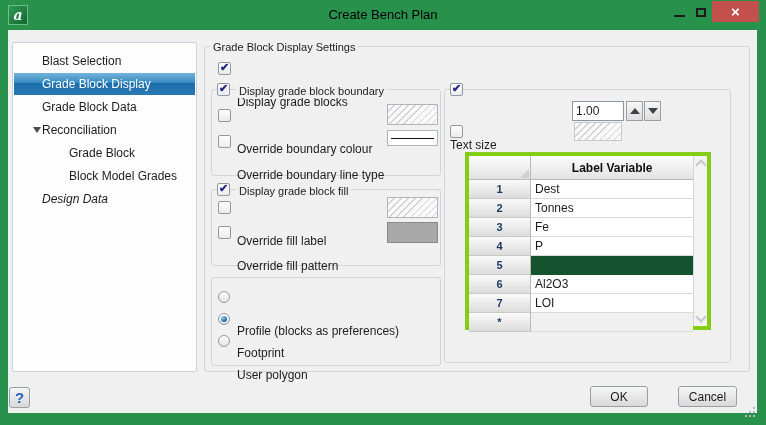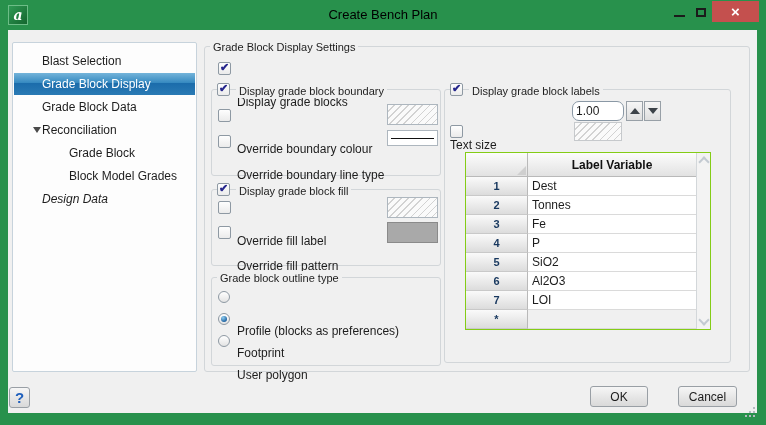--- a/index.html
+++ b/index.html
@@ -49,21 +49,21 @@
   .txt{box-sizing:border-box;border:1px solid #8a98a5;background:#fff;font-family:"Liberation Sans",sans-serif;
     font-size:12px;color:#1d1d1d;padding:0 3px;}
   .spin{background:linear-gradient(180deg,#f6f6f6,#dedede);border:1px solid #98a0a7;box-sizing:border-box;
     display:flex;align-items:center;justify-content:center;}
   .tri-up{width:0;height:0;border-left:5px solid transparent;border-right:5px solid transparent;border-bottom:6px solid #3c4248;}
   .tri-down{width:0;height:0;border-left:5px solid transparent;border-right:5px solid transparent;border-top:6px solid #3c4248;}
   .btn{background:linear-gradient(180deg,#f6f6f6,#e4e4e4 60%,#d9d9d9);border:1px solid #999fa5;border-radius:3px;
     box-sizing:border-box;font-size:12px;color:#1c1c1c;display:flex;align-items:center;justify-content:center;cursor:default;}
   .help-btn{font-size:15px;font-weight:bold;color:#1e5fbd;}
   
-  .gtable{left:465px;top:152px;width:246px;height:178px;border:1px solid #84cc16;background:#14532d;
+  .gtable{left:465px;top:152px;width:246px;height:178px;border:4px solid #84cc16;background:#14532d;
     box-sizing:border-box;display:flex;justify-content:space-between;}
   .tgrid{width:231px;}
   .thr{display:flex;height:24px;}
   .corner{width:62px;background:linear-gradient(180deg,#fcfcfc,#e2e2e2);border-right:1px solid #b9b9b9;
     border-bottom:1px solid #b9b9b9;box-sizing:border-box;position:relative;}
   .corner::after{content:"";position:absolute;right:1px;bottom:1px;width:0;height:0;
     border-left:9px solid transparent;border-bottom:9px solid #cfcfcf;}
   .thead{flex:1;background:linear-gradient(180deg,#fcfcfc,#e2e2e2);border-bottom:1px solid #b9b9b9;
     font-weight:bold;font-size:12px;color:#111;display:flex;align-items:center;justify-content:center;}
   .trow{display:flex;height:19px;}
@@ -137,34 +137,32 @@
   <div class="abs cb checked" style="left:217px;top:183px;"></div>
   <div class="abs glabel" style="left:236px;top:184px;">Display grade block fill</div>
   <div class="abs cb" style="left:218px;top:201px;"></div>
   <div class="abs lbl" style="left:237px;top:202px;">Override fill label</div>
   <div class="abs swatch-hatch" style="left:387px;top:197px;width:51px;height:21px;"></div>
   <div class="abs cb" style="left:218px;top:226px;"></div>
   <div class="abs lbl" style="left:237px;top:227px;">Override fill pattern</div>
   <div class="abs swatch-gray" style="left:387px;top:222px;width:51px;height:21px;"></div>
 
   <div class="abs group" style="left:211px;top:277px;width:230px;height:89px;"></div>
-  <div class="abs glabel" style="left:217px;top:271px;">Grade block outline type</div>
   <div class="abs rb" style="left:218px;top:291px;"></div>
   <div class="abs lbl" style="left:237px;top:292px;">Profile (blocks as preferences)</div>
   <div class="abs rb selected" style="left:218px;top:313px;"></div>
   <div class="abs lbl" style="left:237px;top:314px;">Footprint</div>
   <div class="abs rb" style="left:218px;top:335px;"></div>
   <div class="abs lbl" style="left:237px;top:336px;">User polygon</div>
 
   <div class="abs group" style="left:444px;top:89px;width:287px;height:274px;"></div>
   <div class="abs cb checked" style="left:450px;top:83px;"></div>
-  <div class="abs glabel" style="left:469px;top:84px;">Display grade block labels</div>
 
   <div class="abs lbl" style="left:450px;top:106px;">Text size</div>
-  <input class="abs txt" style="left: 572px; top: 101px; width: 52px; height: 20px; border-radius: 7px;" type="text" value="1.00">
+  <input class="abs txt" style="left: 572px; top: 101px; width: 52px; height: 20px;" type="text" value="1.00">
   <div class="abs spin" style="left:626px;top:101px;width:17px;height:20px;">
     <span class="tri-up"></span>
   </div>
   <div class="abs spin" style="left:644px;top:101px;width:17px;height:20px;">
     <span class="tri-down"></span>
   </div>
 
   <div class="abs cb" style="left:450px;top:125px;"></div>
   <div class="abs lbl" style="left:469px;top:126px;">Override label colour</div>
   <div class="abs swatch-hatch light" style="left:574px;top:122px;width:48px;height:19px;"></div>
@@ -186,21 +184,20 @@
       <div class="trow">
         <div class="rowhdr">3</div>
         <div class="tcell">Fe</div>
       </div>
       <div class="trow">
         <div class="rowhdr">4</div>
         <div class="tcell">P</div>
       </div>
       <div class="trow">
         <div class="rowhdr">5</div>
-        <div class="tcell">SiO2</div>
       </div>
       <div class="trow">
         <div class="rowhdr">6</div>
         <div class="tcell">Al2O3</div>
       </div>
       <div class="trow">
         <div class="rowhdr">7</div>
         <div class="tcell">LOI</div>
       </div>
       <div class="trow star">

